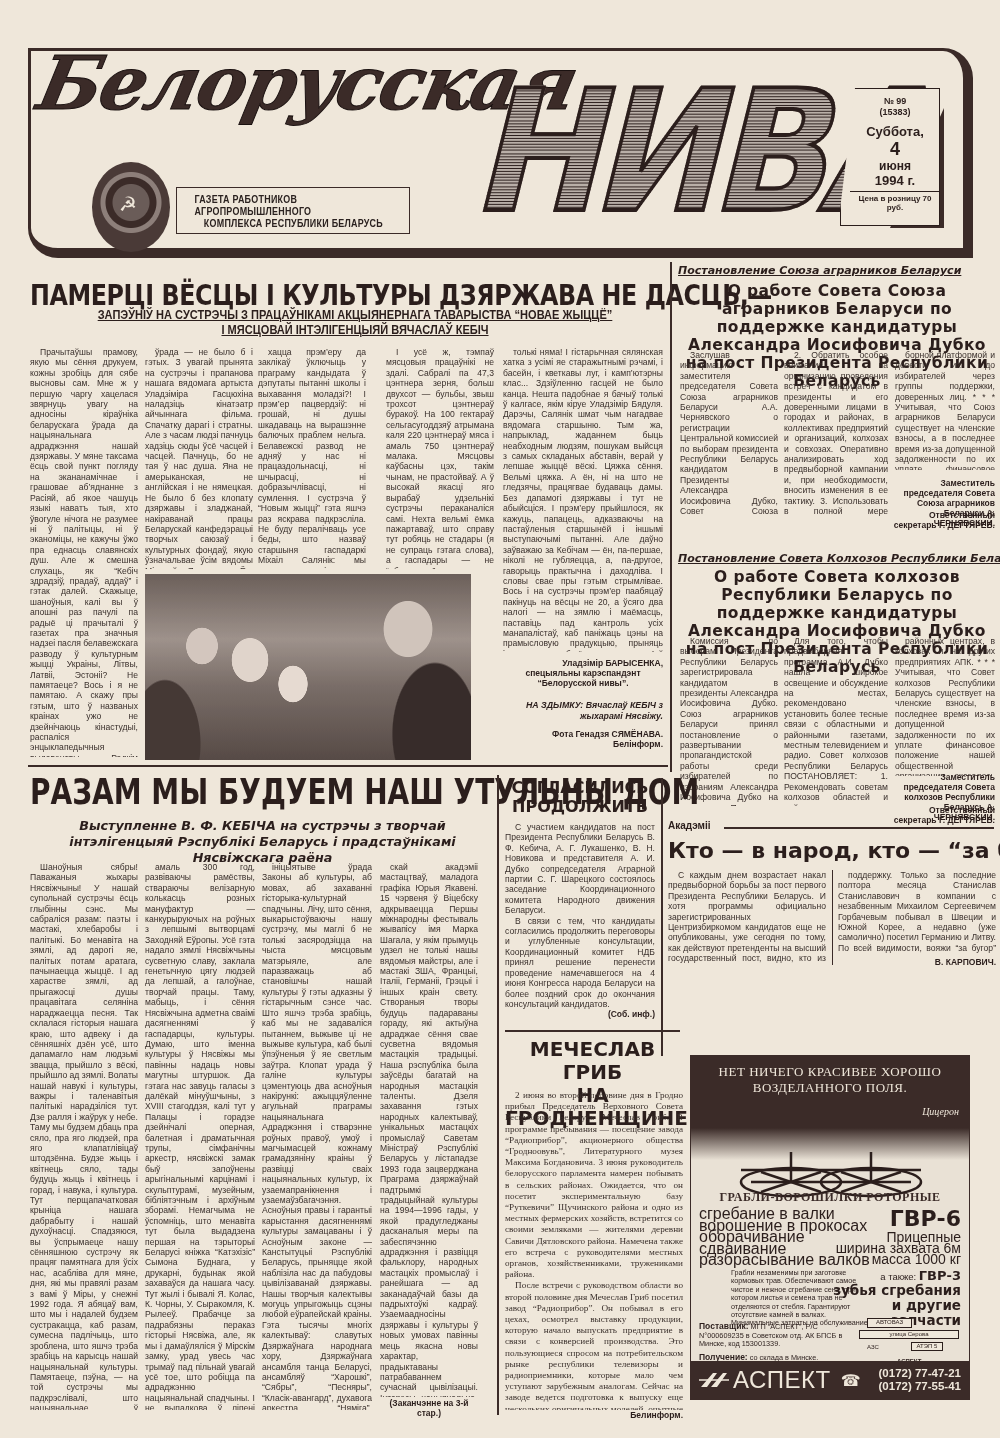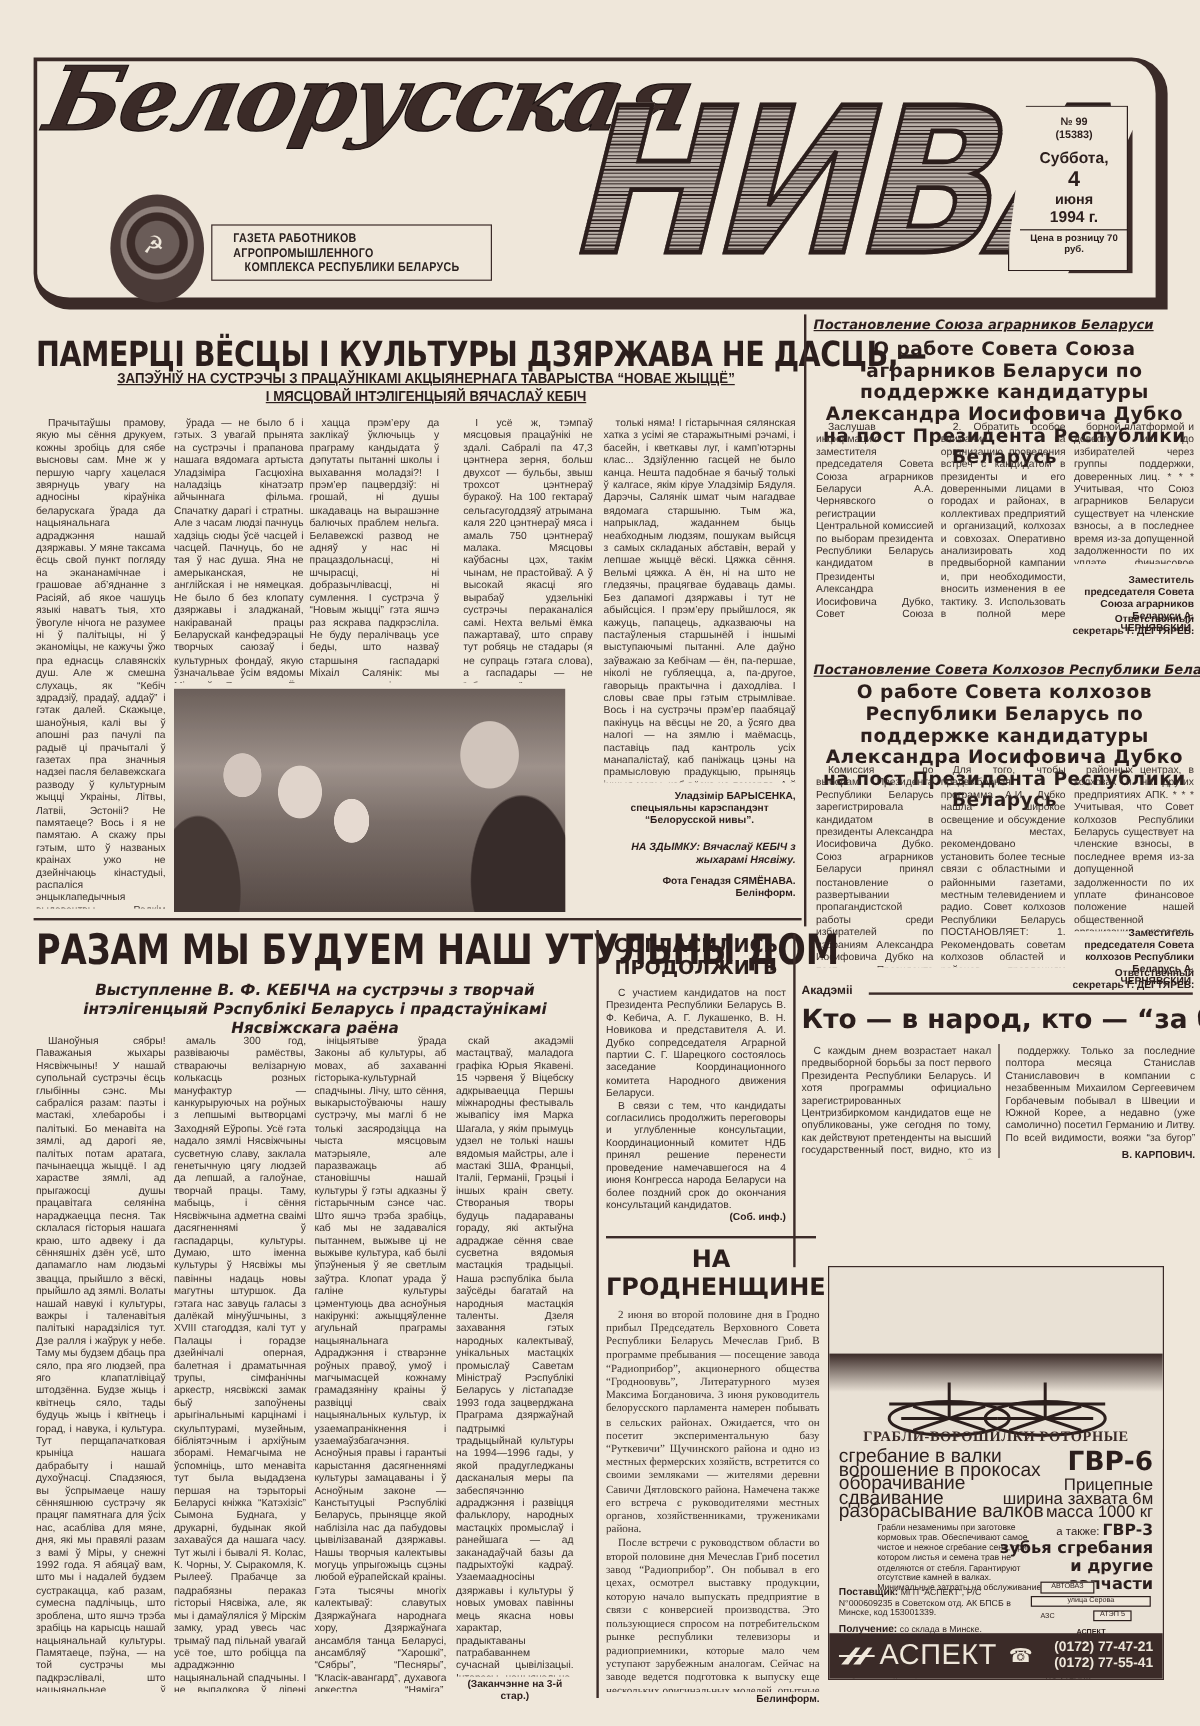--- a/index.html
+++ b/index.html
@@ -218,30 +218,35 @@
       <p>С каждым днем возрастает накал предвыборной борьбы за пост первого Президента Республики Беларусь. И хотя программы официально зарегистрированных Центризбиркомом кандидатов еще не опубликованы, уже сегодня по тому, как действуют претенденты на высший государственный пост, видно, кто из них чем дышит, на что уповает. Одни встречаются с людьми на предприятиях и в колхозах, на стройках и в учебных заведениях, словом, идут в народ. Другие же, как, например, С. С. Шушкевич, видимо, не слишком рассчитывая на понимание со стороны своих соотечественников, с надеждой обращают взор за границу, там пытаясь найти помощь и</p>
     </div>
   <div class="vrule" style="left:832px;top:870px;height:95px;width:1px;"></div>
   <div class="abs txt" style="left:838px;top:870px;width:158px;height:84px;overflow:hidden;">
       <p>поддержку. Только за последние полтора месяца Станислав Станиславович в компании с незабвенным Михаилом Сергеевичем Горбачевым побывал в Швеции и Южной Корее, а недавно (уже самолично) посетил Германию и Литву. По всей видимости, вояжи “за бугор” бывшего спикера не остались незамеченными. На днях, как сообщила газета “Звязда”, ему была вручена телеграмма самого Билла Клинтона, президента США, в которой тот благословляет нашего “главного демократа” на успех. А чем черт не шутит! Вдруг и впрямь заграница поможет Станиславу Станиславовичу...</p>
     </div>
   <div class="abs sig" style="left:838px;top:957px;width:158px;">В. КАРПОВИЧ.</div>
 
   <div class="hrule" style="left:505px;top:1030px;width:175px;height:2px;"></div>
   <div class="abs grib-title" style="left:505px;top:1038px;width:175px;">
+    <div>МЕЧЕСЛАВ ГРИБ</div>
     <div>НА ГРОДНЕНЩИНЕ</div>
   </div>
   <div class="abs grib-txt" style="left:505px;top:1090px;width:178px;height:320px;overflow:hidden;">
     <p>2 июня во второй половине дня в Гродно прибыл Председатель Верховного Совета Республики Беларусь Мечеслав Гриб. В программе пребывания — посещение завода “Радиоприбор”, акционерного общества “Гродноовувь”, Литературного музея Максима Богдановича. 3 июня руководитель белорусского парламента намерен побывать в сельских районах. Ожидается, что он посетит экспериментальную базу “Руткевичи” Щучинского района и одно из местных фермерских хозяйств, встретится со своими земляками — жителями деревни Савичи Дятловского района. Намечена также его встреча с руководителями местных органов, хозяйственниками, тружениками района.</p>
     <p>После встречи с руководством области во второй половине дня Мечеслав Гриб посетил завод “Радиоприбор”. Он побывал в его цехах, осмотрел выставку продукции, которую начало выпускать предприятие в связи с конверсией производства. Это пользующиеся спросом на потребительском рынке республики телевизоры и радиоприемники, которые мало чем уступают зарубежным аналогам. Сейчас на заводе ведется подготовка к выпуску еще нескольких оригинальных моделей, опытные образцы которых были представлены на выставке.</p>
 
   </div>
   <div class="abs sig" style="left:505px;top:1410px;width:178px;">Белинформ.</div>
 
   <div class="abs ad">
+    <div class="ad-top">
+      <div class="ad-quote">НЕТ НИЧЕГО КРАСИВЕЕ ХОРОШО ВОЗДЕЛАННОГО ПОЛЯ.</div>
+      <div class="ad-author">Цицерон</div>
+    </div>
     <div class="ad-img"></div>
     <svg class="ad-rake" viewBox="0 0 200 60">
       <g stroke="#2b1e1c" stroke-width="2.5" fill="none">
         <ellipse cx="60" cy="40" rx="50" ry="14"></ellipse>
         <ellipse cx="140" cy="40" rx="50" ry="14"></ellipse>
         <line x1="60" y1="10" x2="60" y2="40"></line>
           <line x1="140" y1="10" x2="140" y2="40"></line>
         <line x1="10" y1="28" x2="190" y2="28"></line>
         <line x1="20" y1="40" x2="100" y2="40"></line>
           <line x1="100" y1="40" x2="180" y2="40"></line>

